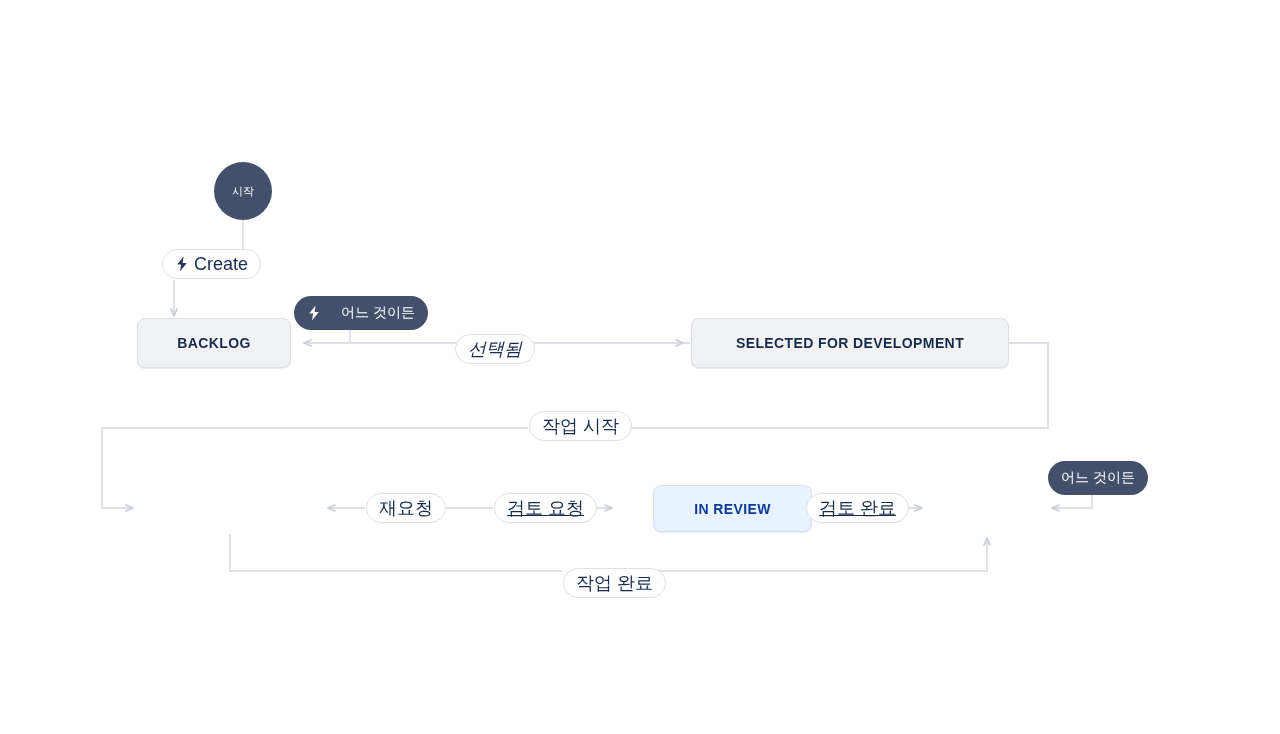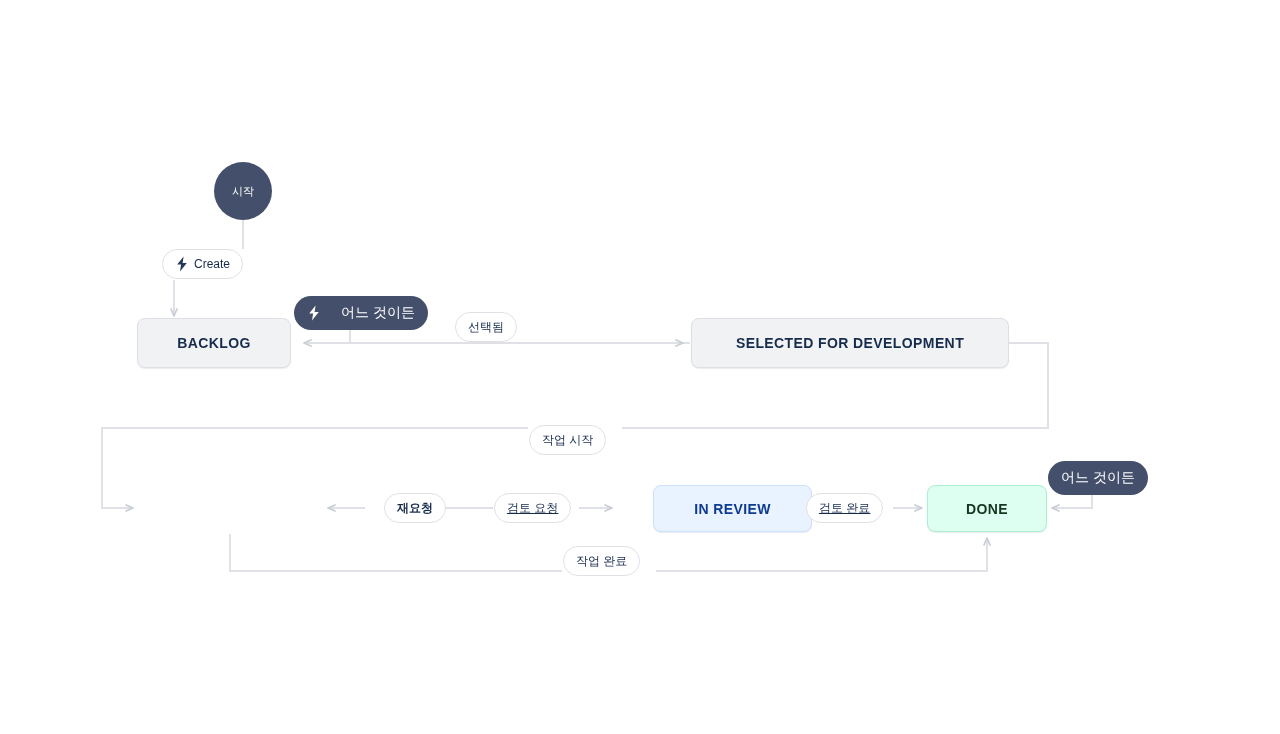--- a/index.html
+++ b/index.html
@@ -58,21 +58,21 @@
   .pill {
     position: absolute;
     display: flex;
     align-items: center;
     justify-content: center;
     gap: 5px;
     background: #ffffff;
     border: 1.5px solid #dfe1e6;
     border-radius: 16px;
     color: #172b4d;
-    font-size: 12px;
+    font-size: 18px;
     white-space: nowrap;
     padding: 0 12px;
     height: 30px;
   }
 
   
   .badge {
     position: absolute;
     display: flex;
     align-items: center;
@@ -141,63 +141,60 @@
 
   <div class="node gray" style="left:691px; top:318px; width:318px; height:50px;text-align:center;">
     <span>SELECTED FOR DEVELOPMENT</span>
   </div>
 
 
   <div class="node blue" style="left:613px; top:485px; width:159px; height:47px;margin-left:40px;">
     <span>IN REVIEW</span>
   </div>
 
-  <div class="node green" style="left:927px; top:485px; width:120px; height:47px;">
-    <span>DONE</span>
-  </div>
 
   <div class="pill" style="left:162px; top:249px;">
     <span class="bolt">
       <svg width="14" height="16" viewBox="0 0 14 16" aria-hidden="true">
         <path d="M8.6 0.6 L2.2 8.6 H6.1 L5.0 15.4 L11.8 7.0 H7.6 Z" fill="#253858"></path>
       </svg>
     </span>
     <span>Create</span>
   </div>
 
   <div class="badge" style="left:294px; top:296px;">
     <span class="bolt">
       <svg width="14" height="16" viewBox="0 0 14 16" aria-hidden="true">
         <path d="M8.6 0.6 L2.2 8.6 H6.1 L5.0 15.4 L11.8 7.0 H7.6 Z" fill="#ffffff"></path>
       </svg>
     </span>
     <span>어느 것이든</span>
   </div>
 
-  <div class="pill" style="left:455px; top:312px;">
+  <div class="pill" style="left:455px; top:334px;font-style:italic;">
     <span>선택됨</span>
   </div>
 
-  <div class="pill" style="left:529px; top:411px;margin-top:14px;">
+  <div class="pill" style="left:529px; top:411px;">
     <span>작업 시작</span>
   </div>
 
-  <div class="pill" style="left:384px; top:493px;font-weight:bold;">
+  <div class="pill" style="left:366px; top:493px;">
     <span>재요청</span>
   </div>
 
   <div class="pill" style="left:494px; top:493px;text-decoration:underline;">
     <span>검토 요청</span>
   </div>
 
   <div class="pill" style="left:806px; top:493px;text-decoration:underline;">
     <span>검토 완료</span>
   </div>
 
   <div class="badge" style="left:1048px; top:461px;">
     <span>어느 것이든</span>
   </div>
 
-  <div class="pill" style="left:563px; top:546px;">
+  <div class="pill" style="left:563px; top:568px;">
     <span>작업 완료</span>
   </div>
 
 </div>
 
 </body></html>

